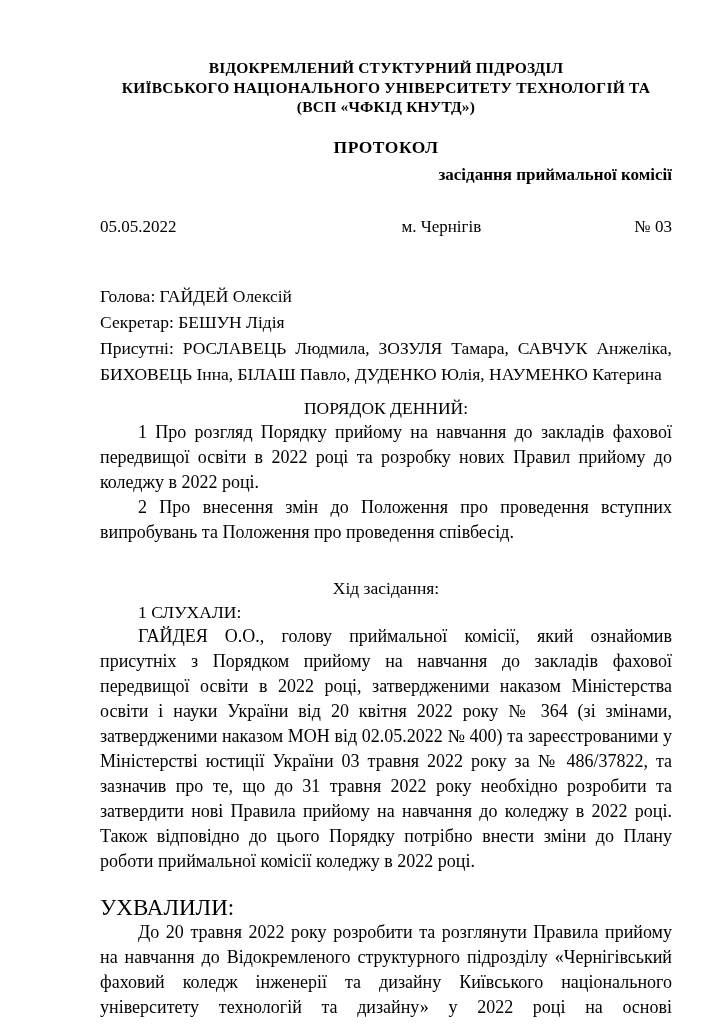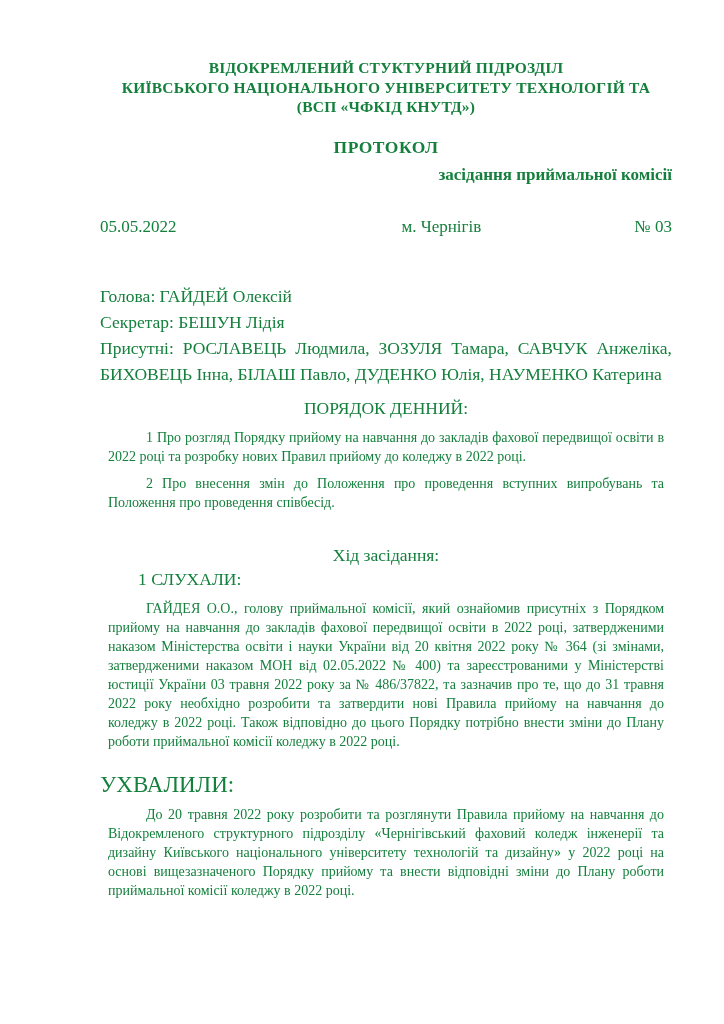--- a/index.html
+++ b/index.html
@@ -6,21 +6,21 @@
     margin: 0;
     padding: 0;
     background: #ffffff;
   }
   .page {
     position: relative;
     width: 724px;
     height: 1024px;
     margin: 0 auto;
     background: #ffffff;
-    color: #15803d;
+    color: #000000;
     font-family: "Liberation Serif", "DejaVu Serif", serif;
     box-sizing: border-box;
     padding: 58px 52px 30px 100px;
     overflow: hidden;
   }
   .letterhead {
     text-align: center;
     font-weight: bold;
     font-size: 15.5px;
     line-height: 19.5px;
@@ -58,25 +58,25 @@
   }
   .centered-heading {
     text-align: center;
     font-size: 17.5px;
     line-height: 23.5px;
   }
   .agenda-heading {
     margin-top: 10px;
   }
   .para {
-    font-size: 14px;
-    line-height: 19px;
+    font-size: 18px;
+    line-height: 25px;
     text-align: justify;
     text-indent: 38px;
-    margin: 8px;
+    margin: 0;
   }
   .proceedings-heading {
     margin-top: 32px;
   }
   .label-line {
     font-size: 17.5px;
     line-height: 23.5px;
     text-indent: 38px;
   }
   .resolved-label {

